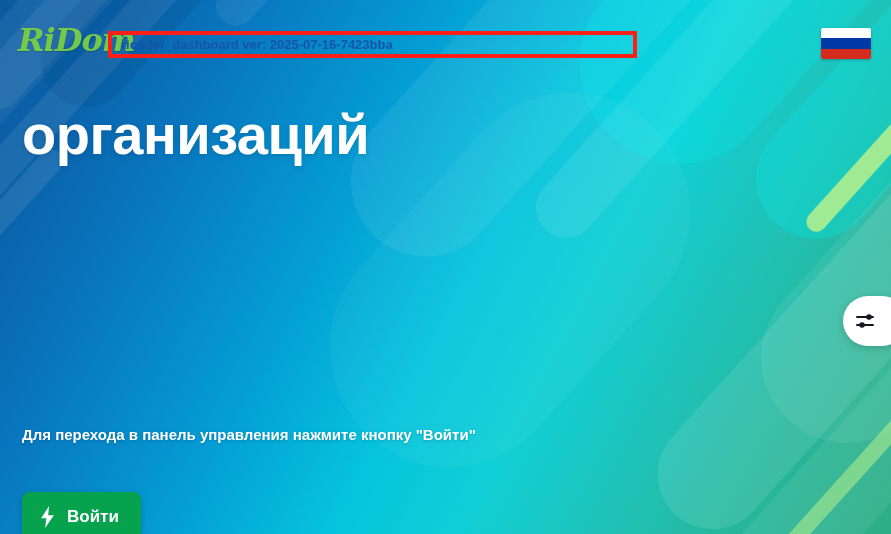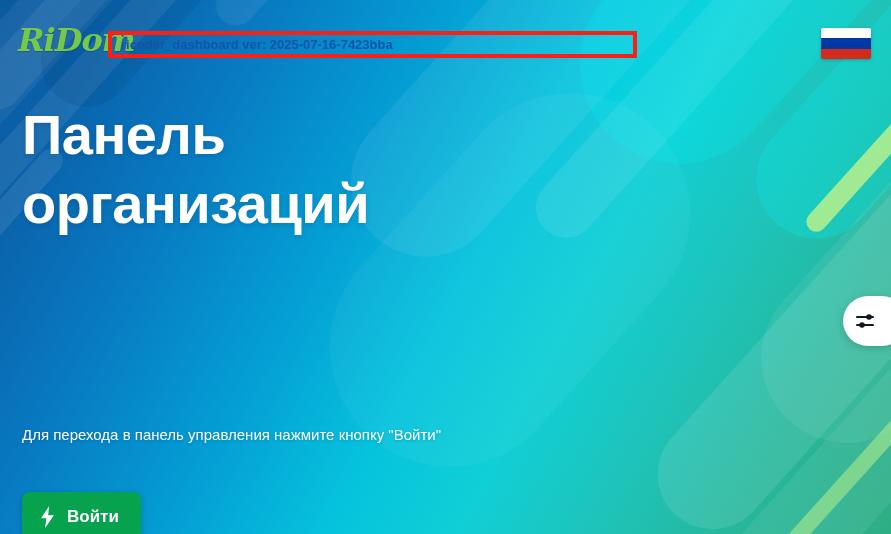--- a/index.html
+++ b/index.html
@@ -115,21 +115,21 @@
     text-shadow: 0 2px 5px rgba(0,40,70,.18);
   }
   .hero h1 .brand { color: #0aa44f; text-shadow: none; }
   .hero h1 .ln { display: block; }
 
   .subtitle {
     position: absolute;
     left: 22px;
     top: 426px;
     font-size: 15px;
-    font-weight: normal;
+    font-weight: bold;
     color: #ffffff;
     text-shadow: 0 1px 3px rgba(0,40,70,.25);
     white-space: nowrap;
   }
 
   
   .login-btn {
     position: absolute;
     left: 22px;
     top: 492px;
@@ -207,21 +207,20 @@
     <div class="flag" title="russia-flag-icon">
       <i class="f-w"></i>
       <i class="f-b"></i>
       <i class="f-r"></i>
     </div>
 
   </div>
 
   <div class="hero">
     <h1>
-      <span class="ln">Панель</span>
       <span class="ln">организаций</span>
     </h1>
   </div>
 
   <div class="subtitle">Для перехода в панель управления нажмите кнопку "Войти"</div>
 
   <button class="login-btn">
     <svg class="bolt" viewBox="0 0 14 22">
       <path d="M8.6 0 L0.6 12.2 L5.9 12.2 L4.6 22 L13.4 9.2 L7.7 9.2 Z" fill="#ffffff"></path>
     </svg>

